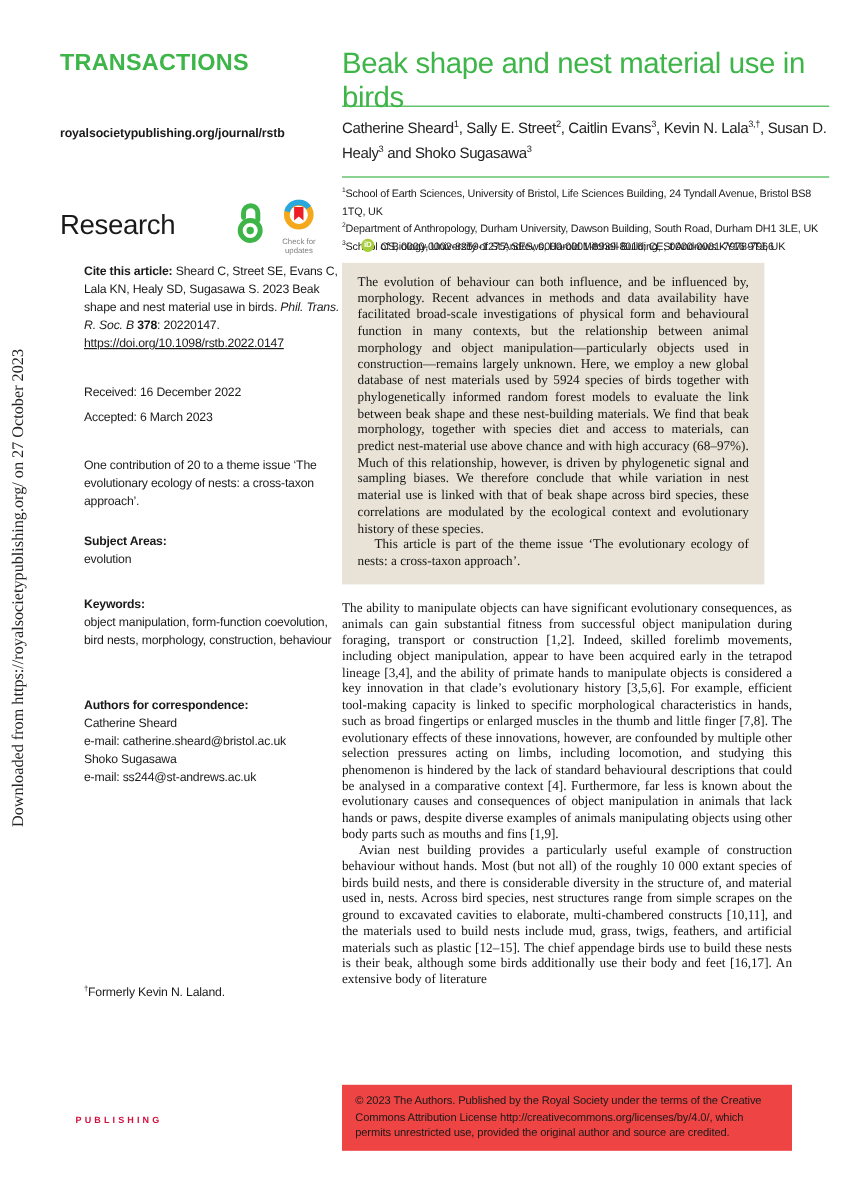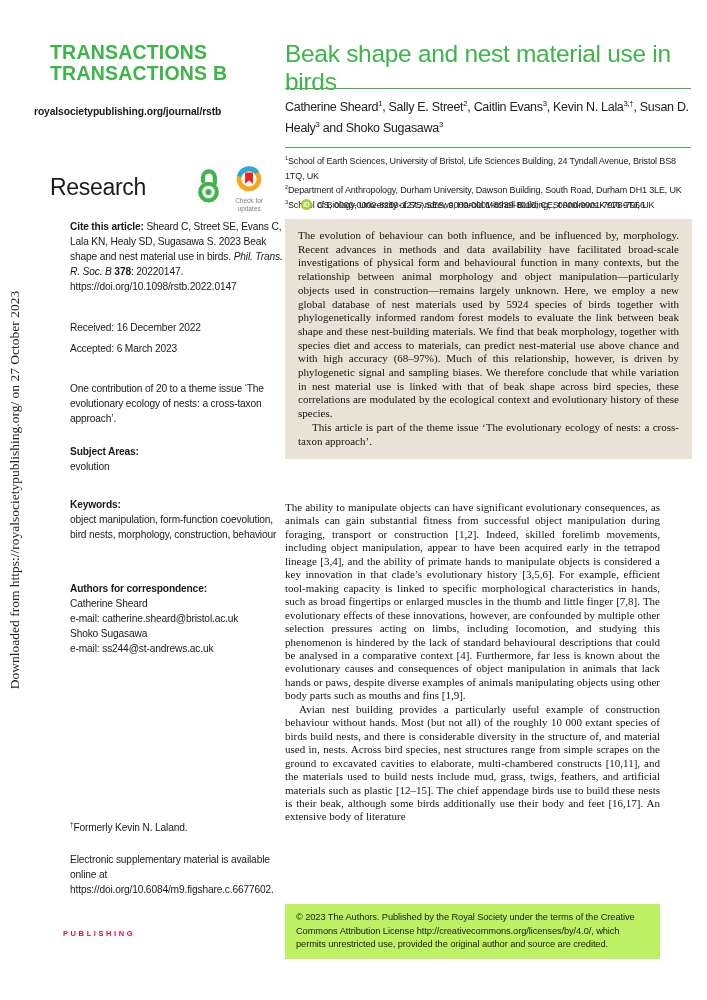--- a/index.html
+++ b/index.html
@@ -14,30 +14,30 @@
   .vbanner {
     position:absolute; left:-204px; top:481px; width:440px; height:18px;
     transform:rotate(-90deg); transform-origin:center;
     font-family:"Liberation Serif", serif; font-size:13.5px; color:#222;
     text-align:center; white-space:nowrap;
   }
 
   
   .logo { left:50px; top:42px; width:220px; color:#3eb549; font-weight:bold;
           font-size:19.5px; line-height:1.1; letter-spacing:0.2px; }
-  .journal-url { left:34px; top:106px; font-weight:bold; font-size:10.3px; letter-spacing:-0.1px; }
+  .journal-url { left:50px; top:106px; font-weight:bold; font-size:10.3px; letter-spacing:-0.1px; }
   .research-row { left:50px; top:166px; width:213px; display:flex; align-items:flex-start; }
   .research-label { font-size:23px; font-weight:normal; letter-spacing:-0.3px; margin-top:8px; }
   .icon-group { margin-left:auto; display:flex; gap:13px; align-items:flex-start; }
   .check-badge { display:flex; flex-direction:column; align-items:center; cursor:pointer; }
   .check-text { font-size:6.5px; color:#7f7f7f; line-height:1.25; text-align:center; margin-top:1px; }
 
   .side { left:50px; width:214px; font-size:10.2px; line-height:15px; letter-spacing:-0.15px;margin-left:20px; }
   .side b { letter-spacing:-0.15px; }
-  .side .doi-link { display:block; }
+  .side .doi-link { display:block;text-decoration:underline; }
   sup { font-size:0.62em; vertical-align:super; line-height:0; }
 
   .rs-logo { left:48px; top:927px; color:#d30f3e; font-family:"Liberation Serif", serif; }
   .rs-main { font-size:17.5px; font-weight:bold; letter-spacing:0.6px; line-height:1; }
   .rs-sub  { font-size:7.5px; font-weight:bold; letter-spacing:2.6px; margin-top:2px; margin-left:15px; font-family:"Liberation Sans", sans-serif;}
 
   
   .title { left:285px; top:40px; width:407px; color:#3eb549; font-size:24.5px;
            font-weight:normal; letter-spacing:-0.3px; }
   .rule  { left:285px; width:406px; border-top:1.5px solid #3eb549; height:0; }
@@ -45,44 +45,43 @@
              letter-spacing:-0.3px; color:#222; }
   .affils { left:285px; top:154px; width:406px; font-size:9px; line-height:14.5px;
             letter-spacing:-0.15px; }
   .orcid-row { left:285px; top:199px; width:406px; display:flex; align-items:flex-end;
                gap:5px; font-size:9px; letter-spacing:-0.1px;margin-left:16px; }
   .orcid-badge { width:11px; height:11px; border-radius:50%; background:#a6ce39; color:#fff;
                  font-size:6.5px; font-weight:bold; display:flex; align-items:center;
                  justify-content:center; cursor:pointer; }
 
   .serif { font-family:"Liberation Serif", serif; color:#141414; }
-  .abstract-box { left:285px; top:219px; width:407px; background:#e8e3d6;
+  .abstract-box { left:285px; top:219px; width:352px; background:#e8e3d6;
                   padding:10px 13px 11px 13px; }
   .abstract-box p { font-size:11px; line-height:13.7px; text-align:justify; }
   .indent { text-indent:14px; }
 
   .main-col { left:285px; top:501px; width:375px; }
   .sec-head { color:#3eb549; font-size:17.5px; font-weight:normal; letter-spacing:-0.2px;
               margin-bottom:9px; font-family:"Liberation Sans", sans-serif; }
   .main-col p { font-size:11px; line-height:13.45px; text-align:justify; }
 
-  .copyright-box { left:285px; top:904px; width:375px; background:#bef264;
+  .copyright-box { left:285px; top:904px; width:375px; background:#ef4444;
                    padding:7px 11px; font-size:9.3px; line-height:13.5px;
                    letter-spacing:-0.1px; color:#1a1a1a; }
 </style>
 </head>
 <body>
 
 <div class="page">
 
   <div class="vbanner">Downloaded from https://royalsocietypublishing.org/ on 27 October 2023</div>
 
   <div class="abs logo">
     <div>TRANSACTIONS</div>
-    <div>TRANSACTIONS B</div>
   </div>
 
   <div class="abs journal-url">royalsocietypublishing.org/journal/rstb</div>
 
   <div class="abs research-row">
     <span class="research-label">Research</span>
     <span class="icon-group">
       <span>
         <svg viewBox="0 0 34 46" width="27" height="37">
           <path d="M10 19 v-5 a7.5 7.5 0 0 1 15 0 v7.5" fill="none" stroke="#3eb549" stroke-width="5.2" stroke-linecap="round"></path>
@@ -133,21 +132,20 @@
     <div>Catherine Sheard</div>
     <div>e-mail: catherine.sheard@bristol.ac.uk</div>
     <div>Shoko Sugasawa</div>
     <div>e-mail: ss244@st-andrews.ac.uk</div>
   </div>
 
   <div class="abs side" style="top:820px;">
     <sup>†</sup><span>Formerly Kevin N. Laland.</span>
   </div>
 
-  <div class="abs side" style="top:852px;">Electronic supplementary material is available online at https://doi.org/10.6084/m9.figshare.c.6677602.</div>
 
   <div class="abs rs-logo">
     <div class="rs-sub">PUBLISHING</div>
   </div>
 
   <h1 class="abs title">Beak shape and nest material use in birds</h1>
 
   <div class="abs rule" style="top:88px;"></div>
 
   <div class="abs authors">

